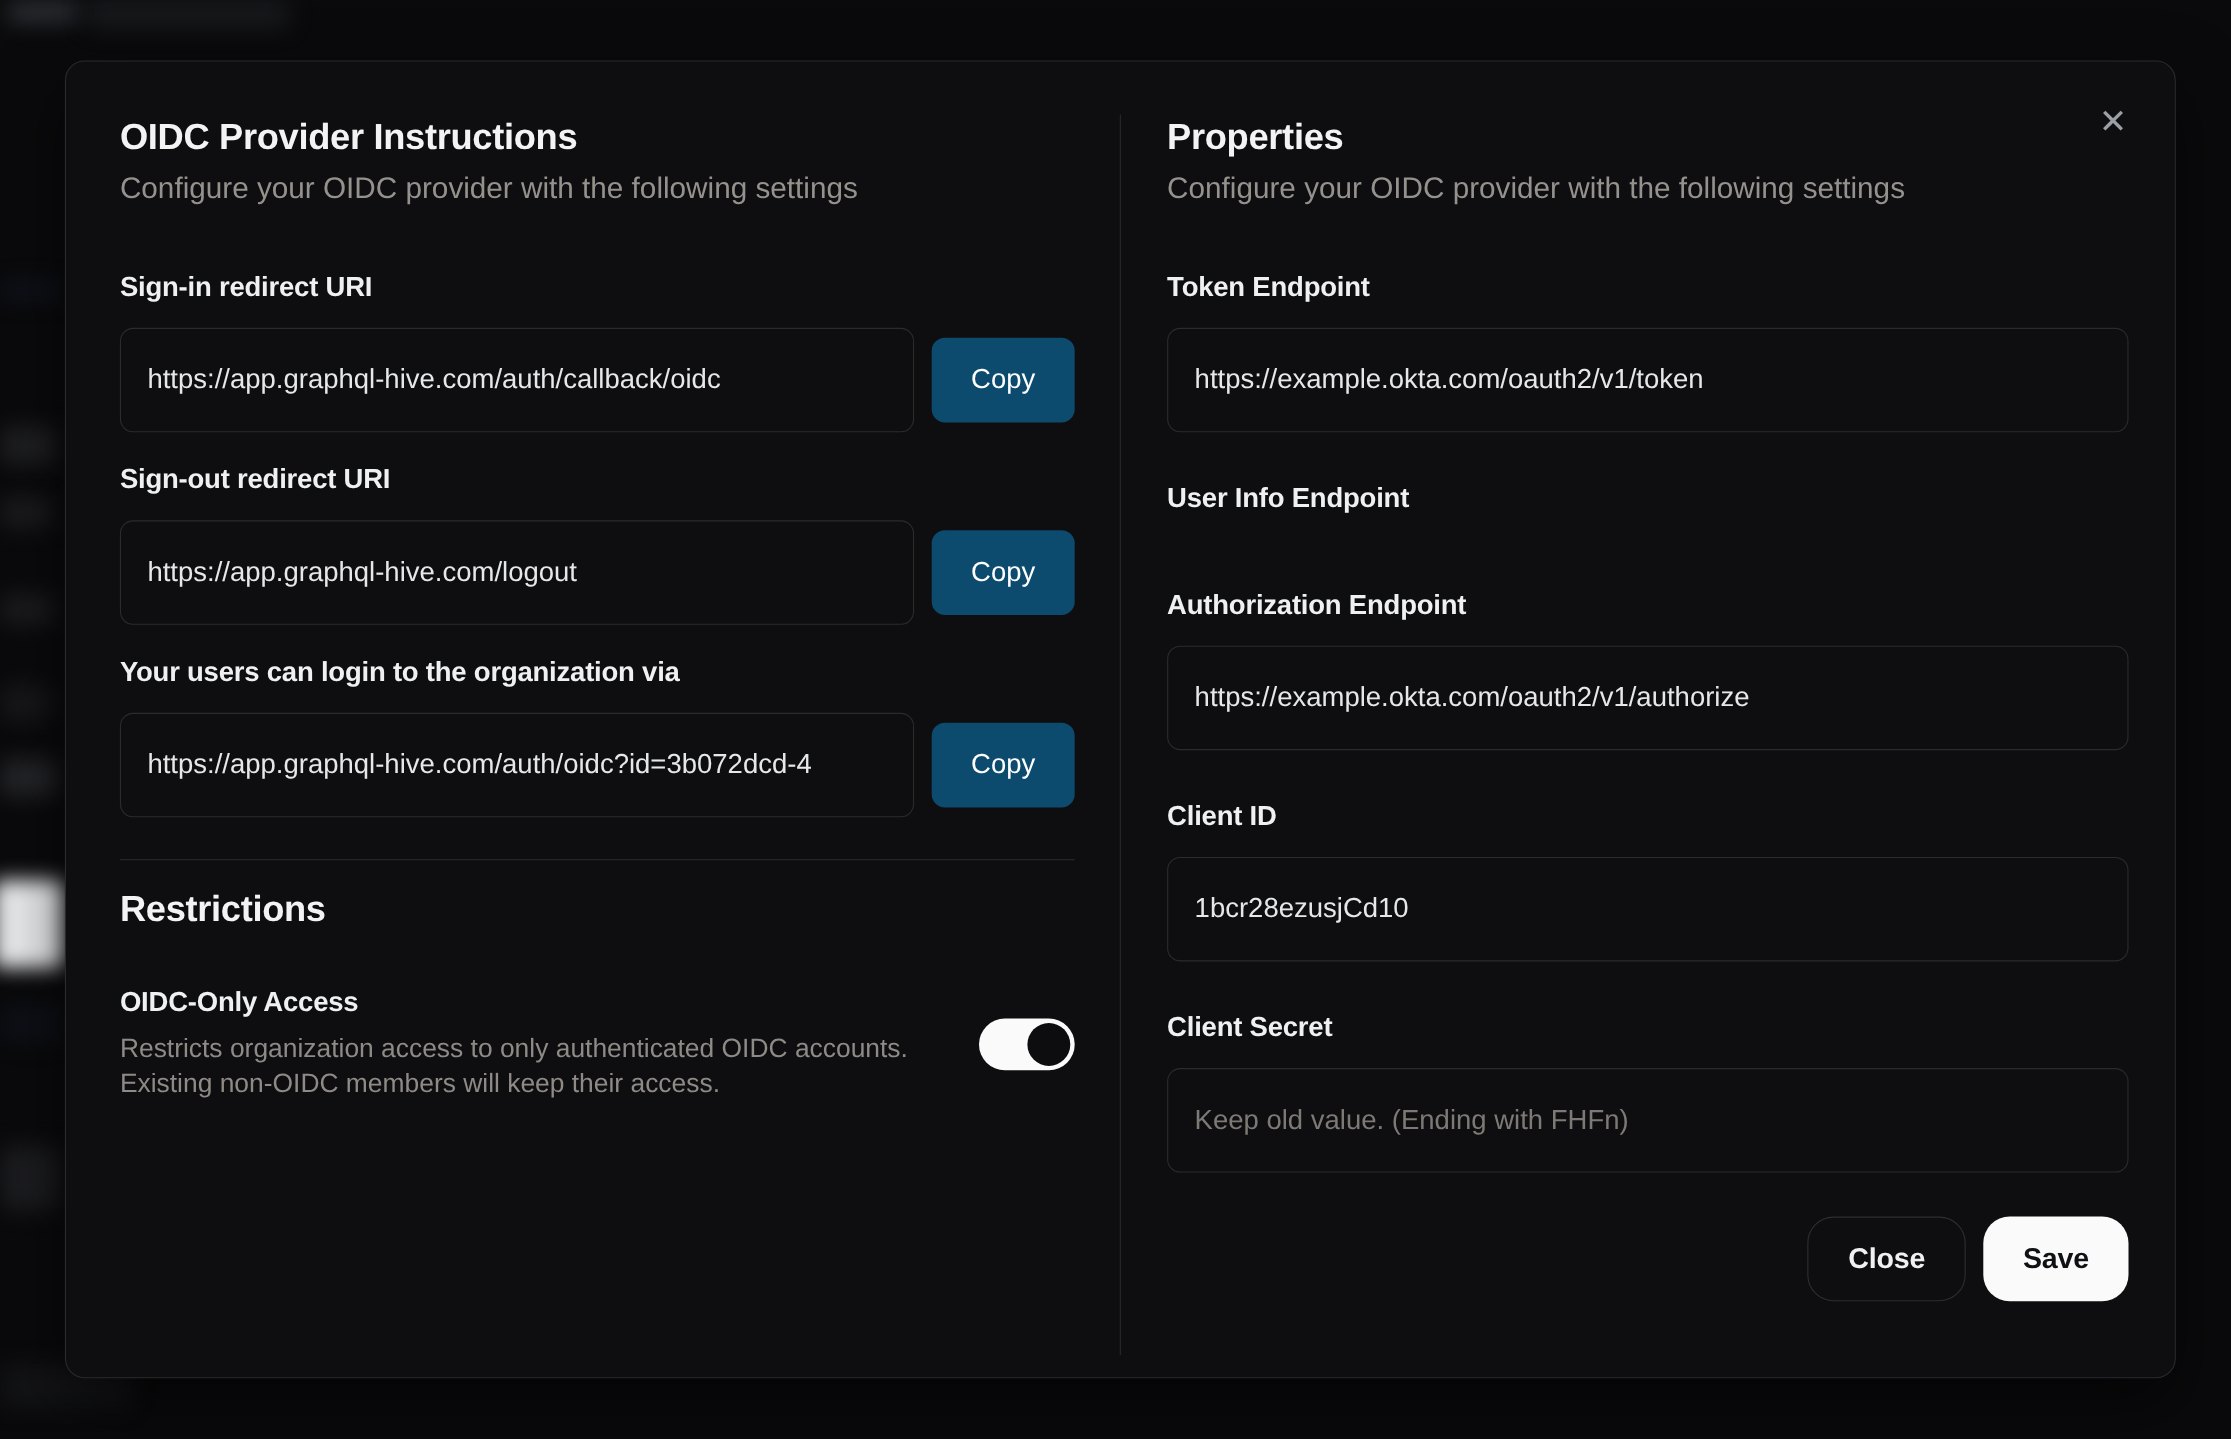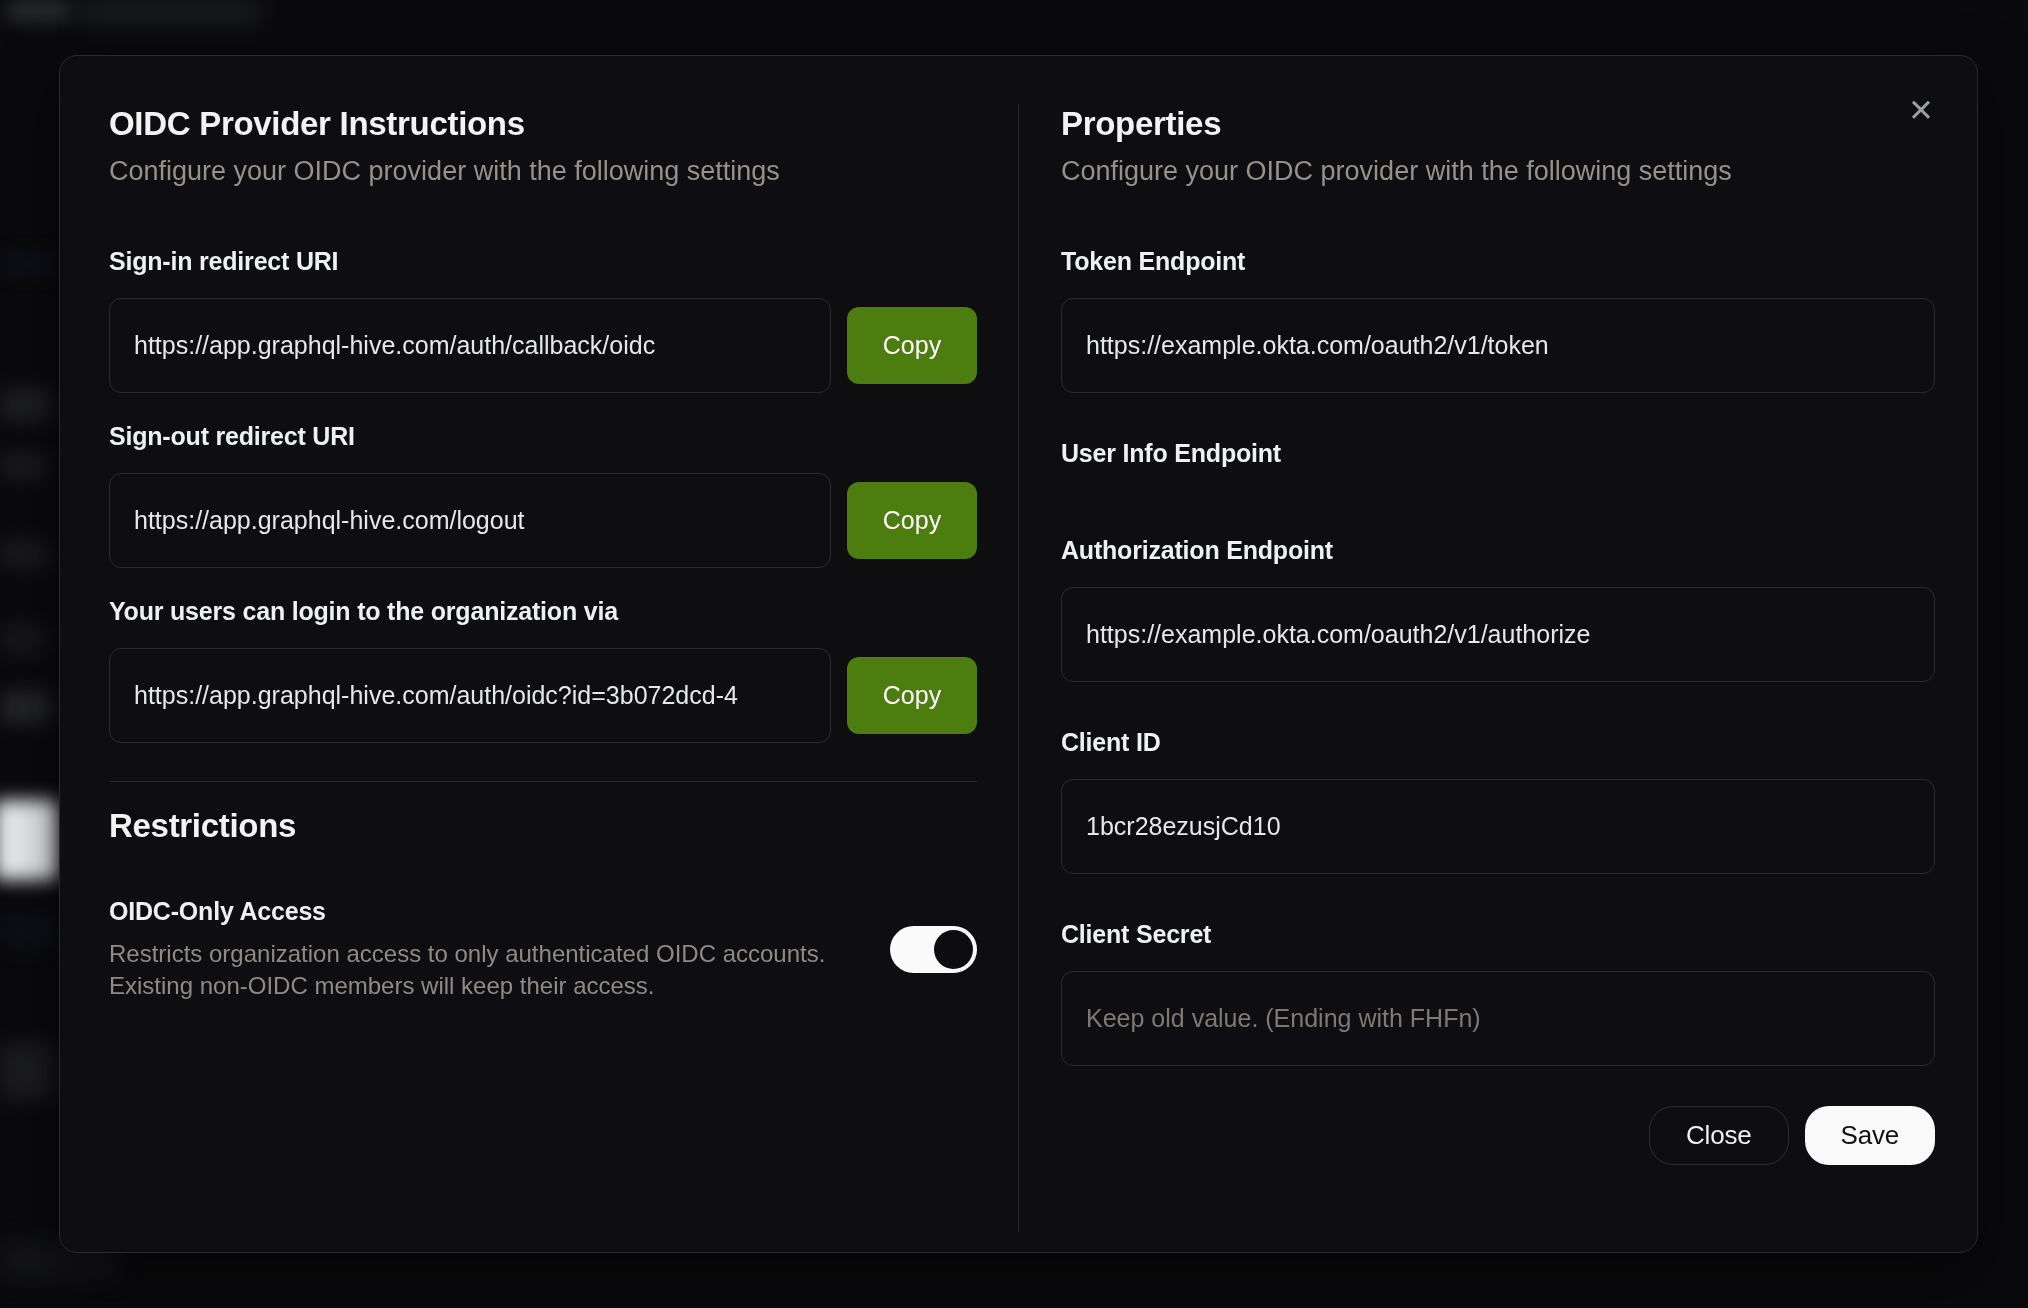--- a/index.html
+++ b/index.html
@@ -96,21 +96,21 @@
     white-space: nowrap;
     overflow: hidden;
     text-overflow: clip;
   }
   .text-input::placeholder { color: #7d7974; }
   .col-left .text-input { width: 723px; }
   .col-right .text-input { width: 100%; }
   .copy-btn {
     width: 130px; height: 77px;
     margin-left: 16px;
-    background: #4d7c0f;
+    background: #0c4a6e;
     border: none; border-radius: 12px;
     color: #ffffff;
     font-size: 25px; font-weight: 500;
     font-family: inherit;
     cursor: pointer;
     flex-shrink: 0;
   }
   .fgroup-left  { margin-bottom: 28px; }
   .fgroup-right { margin-bottom: 45px; }
 
@@ -153,23 +153,23 @@
     border-radius: 50%;
     background: #0d0d10;
   }
 
   .btn-row {
     display: flex; justify-content: flex-end; align-items: center;
     gap: 16px;
     margin-top: 40px;
   }
   .btn {
-    height: 59px;
+    height: 77px;
     border-radius: 24px;
-    font-size: 26px; font-weight: 400;
+    font-size: 26px; font-weight: 700;
     font-family: inherit;
     cursor: pointer;
     padding: 0 36px;
     letter-spacing: -.2px;
   }
   .btn-close {
     background: transparent;
     border: 1px solid #2e2e32;
     color: #f0f0f2;
   }

